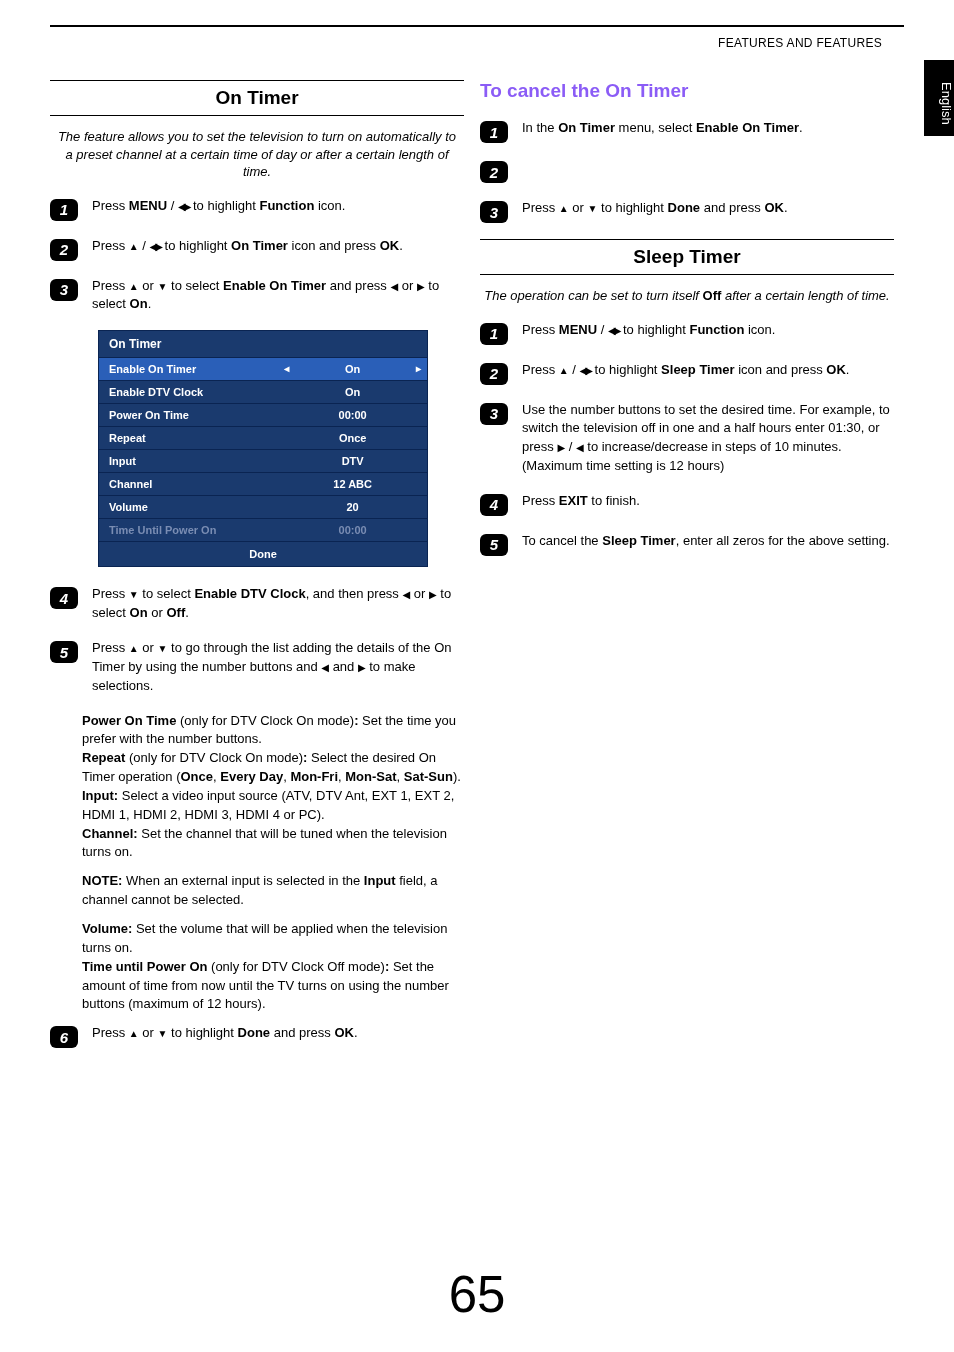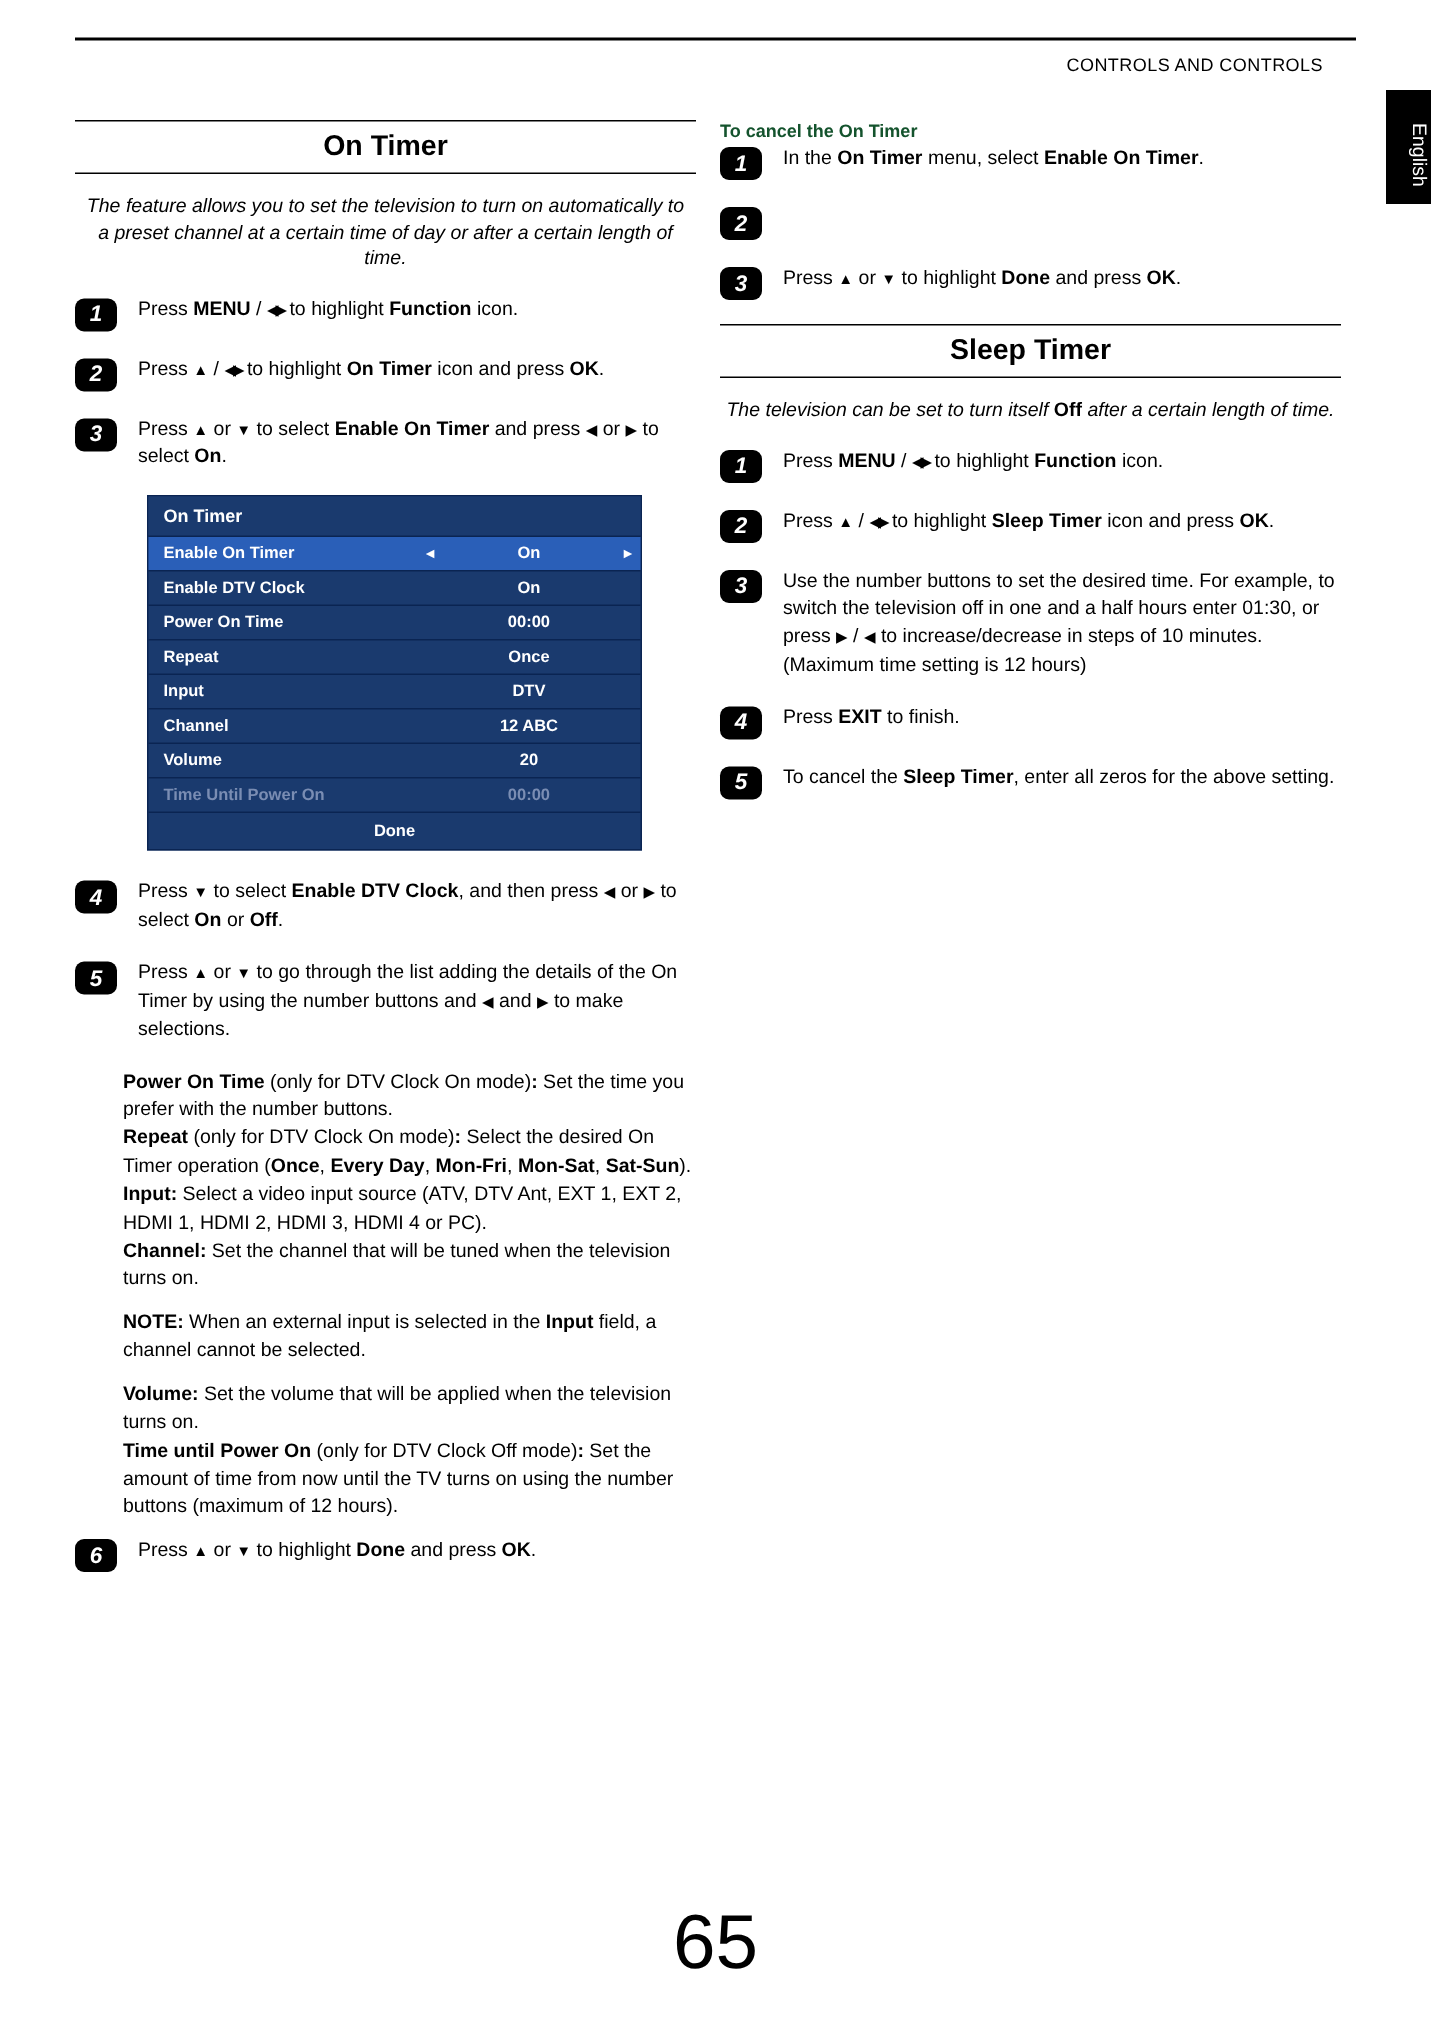--- a/index.html
+++ b/index.html
@@ -152,43 +152,43 @@
     }
     .osd-done {
       text-align: center;
       padding: 6px;
       font-weight: bold;
       border-top: 1px solid #0a2452;
       font-size: 11px;
     }
     .sub-heading {
       font-weight: bold;
-      font-size: 12px;
-      color: #14532d;
-      margin-bottom: 2px;
+      font-size: 19px;
+      color: #8b5cf6;
+      margin-bottom: 17px;
     }
     .para-block {
       margin: 10px 0 10px 32px;
       line-height: 1.45;
       font-size: 13px;
     }
     .page-num {
       position: absolute;
       bottom: 28px;
       width: 100%;
       text-align: center;
       font-size: 51px;
       font-weight: 400;
     }
   </style>
 </head>
 <body>
 
 <div class="rule-top"></div>
-<div class="header-text">CONTROLS AND CONTROLS</div>
+<div class="header-text">FEATURES AND FEATURES</div>
 <div class="side-tab">English</div>
 
 <div class="content">
 
   <div class="col">
 
     <div class="section-title-box">On Timer</div>
     <div class="intro-text">The feature allows you to set the television to turn on automatically to a preset channel at a certain time of day or after a certain length of time.</div>
 
     <div class="step">
@@ -305,21 +305,21 @@
 
     <div class="step">
       <div class="step-num">3</div>
       <div class="step-body">
         <span>Press </span><span class="tri-up"></span><span> or </span><span class="tri-down"></span><span> to highlight </span><b>Done</b><span> and press </span><b>OK</b><span>.</span>
       </div>
     </div>
 
     <div class="section-title-box">Sleep Timer</div>
     <div class="intro-text">
-      <span>The television can be set to turn itself </span><b style="font-style:normal">Off</b><span> after a certain length of time.</span>
+      <span>The operation can be set to turn itself </span><b style="font-style:normal">Off</b><span> after a certain length of time.</span>
     </div>
 
     <div class="step">
       <div class="step-num">1</div>
       <div class="step-body">
         <span>Press </span><b>MENU</b><span> / </span><span class="tri-lr"></span><span> to highlight </span><b>Function</b><span> icon.</span>
       </div>
     </div>
 
     <div class="step">

